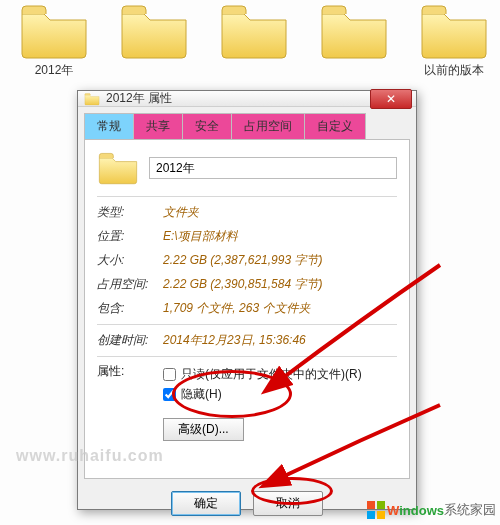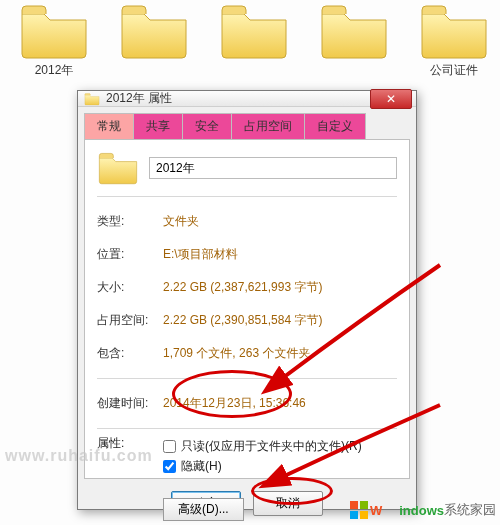--- a/index.html
+++ b/index.html
@@ -12,53 +12,53 @@
   .ditem .lbl { font-size: 12px; color: #333; margin-top: 2px; text-align: center; white-space: nowrap; overflow: hidden; }
 
   
   .dlg { position: absolute; top: 90px; left: 77px; width: 340px; height: 420px; background: #f0f0f0; border: 1px solid #7a7a7a; box-shadow: 2px 3px 10px rgba(0,0,0,0.35); }
   .titlebar { height: 16px; background: linear-gradient(#fdfdfd,#e8e8e8); border-bottom: 1px solid #cfcfcf; display: flex; align-items: center; padding: 0 4px 0 6px; font-size: 12px; color: #333; }
   .titlebar .ticon { width: 16px; height: 14px; margin-right: 6px; }
   .titlebar .spacer { flex: 1; }
   .closebtn { width: 42px; height: 20px; background: linear-gradient(#e57373,#c62828); border: 1px solid #a02020; border-radius: 2px; display: flex; align-items: center; justify-content: center; color: #fff; font-size: 12px; cursor: pointer; }
   .tabs { display: flex; margin: 6px 6px 0 6px; font-size: 12px; }
   .tab { padding: 4px 12px; border: 1px solid #bfbfbf; border-bottom: none; background: #ec4899; color: #333; margin-right: -1px; cursor: pointer; }
-  .tab.active { background: #fca5a5; position: relative; z-index: 2; }
+  .tab.active { background: #7dd3fc; position: relative; z-index: 2; }
   .pane { margin: 0 6px 6px 6px; background: #fff; border: 1px solid #bfbfbf; padding: 10px 12px; height: 340px; font-size: 12px; color: #222; position: relative; }
 
   .hdr { display: flex; align-items: center; margin-bottom: 10px; }
   .hdr .bigfld { width: 42px; height: 36px; margin-right: 10px; }
   .namebox { flex: 1; border: 1px solid #bcbcbc; padding: 3px 6px; font-size: 12px; background: #fff; }
 
   .sep { border: none; border-top: 1px solid #d8d8d8; margin: 6px 0; }
 
-  .row { display: flex; margin: 16px 0; }
+  .row { display: flex; margin: 7px 0; font-style: italic; }
   .row .k { width: 66px; color: #333; }
   .row .v { flex: 1; color: #a16207; }
 
   .attrs { display: flex; }
   .attrs .k { width: 66px; }
   .attrs .col { flex: 1; }
   .chk { display: flex; align-items: center; margin: 3px 0; }
   .chk input { margin-right: 5px; }
-  .advbtn { margin-top: 20px; padding: 2px 14px; font-size: 12px; border: 1px solid #9a9a9a; background: linear-gradient(#fdfdfd,#e6e6e6); cursor: pointer; }
+  .advbtn { margin-top: 12px; padding: 2px 14px; font-size: 12px; border: 1px solid #9a9a9a; background: linear-gradient(#fdfdfd,#e6e6e6); cursor: pointer; }
 
   .btnbar { display: flex; justify-content: center; gap: 12px; padding: 6px 0 8px 0; }
   .btn { width: 70px; padding: 3px 0; font-size: 12px; border: 1px solid #8a8a8a; background: linear-gradient(#fdfdfd,#e4e4e4); cursor: pointer; border-radius: 2px; }
   .btn.primary { border: 1px solid #2a7ab0; box-shadow: 0 0 0 1px #7ac1ee inset; }
 
   
   .annot { position: absolute; pointer-events: none; }
   .circ { border: 3px solid #d40000; border-radius: 50%; }
 
   
-  .wm1 { position: absolute; left: 5px; bottom: 60px; font-size: 16px; font-weight: bold; color: rgba(200,200,200,0.75); letter-spacing: 1px; }
+  .wm1 { position: absolute; left: 16px; bottom: 60px; font-size: 16px; font-weight: bold; color: rgba(200,200,200,0.75); letter-spacing: 1px; }
   .wm2 { position: absolute; right: 4px; bottom: 6px; display: flex; align-items: center; font-size: 13px; color: #666; }
   .wm2 .logo { width: 18px; height: 18px; margin-right: 2px; }
-  .wm2 .g { color: #2aa33a; font-weight: bold; padding-left: 17px; }
+  .wm2 .g { color: #2aa33a; font-weight: bold; }
 </style>
 </head>
 <body>
 
 <svg width="0" height="0" style="position:absolute">
   <defs>
     <linearGradient id="fg" x1="0" y1="0" x2="0" y2="1">
       <stop offset="0" stop-color="#fff3b0"></stop>
         <stop offset="1" stop-color="#f0c94a"></stop>
     </linearGradient>
@@ -91,21 +91,21 @@
   <div class="ditem">
     <svg class="fld">
         <use href="#folder"></use>
       </svg>
     <div class="lbl"></div>
   </div>
   <div class="ditem">
     <svg class="fld">
         <use href="#folder"></use>
       </svg>
-    <div class="lbl">公司证件</div>
+    <div class="lbl">以前的版本</div>
   </div>
 </div>
 
 <div class="dlg">
   <div class="titlebar">
     <svg class="ticon">
         <use href="#folder"></use>
       </svg>
     <span>2012年 属性</span>
     <span class="spacer"></span>

